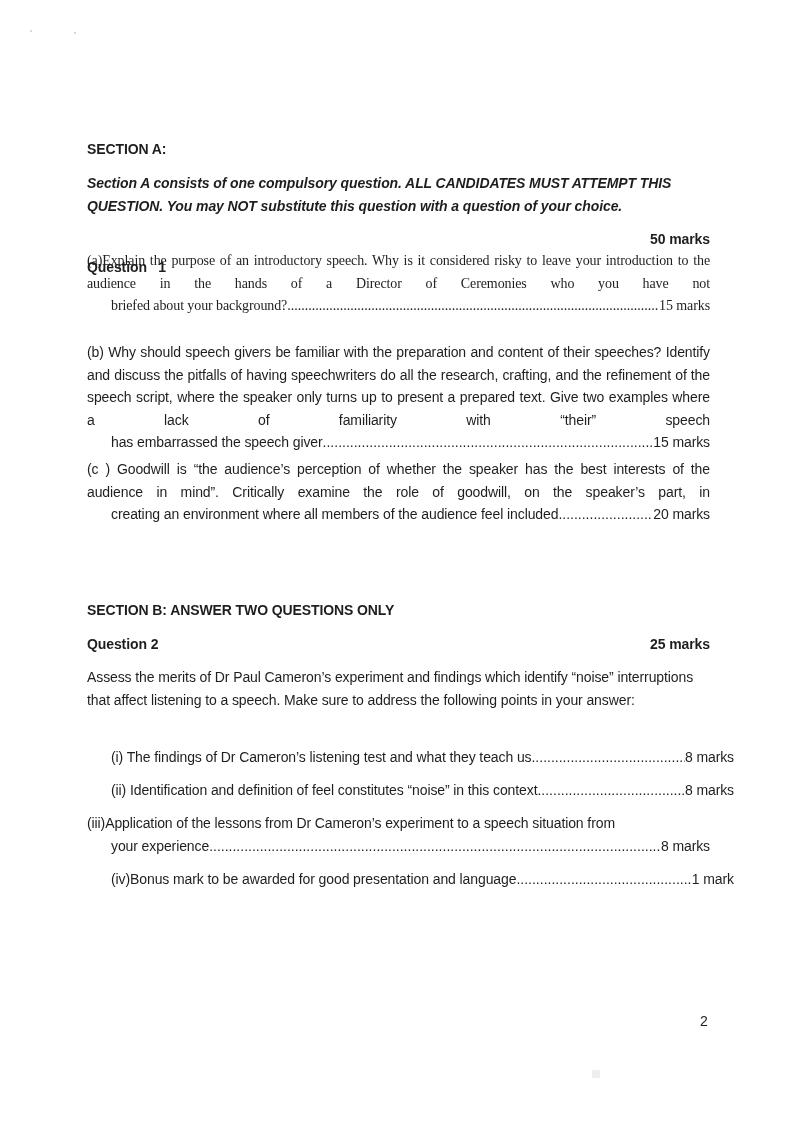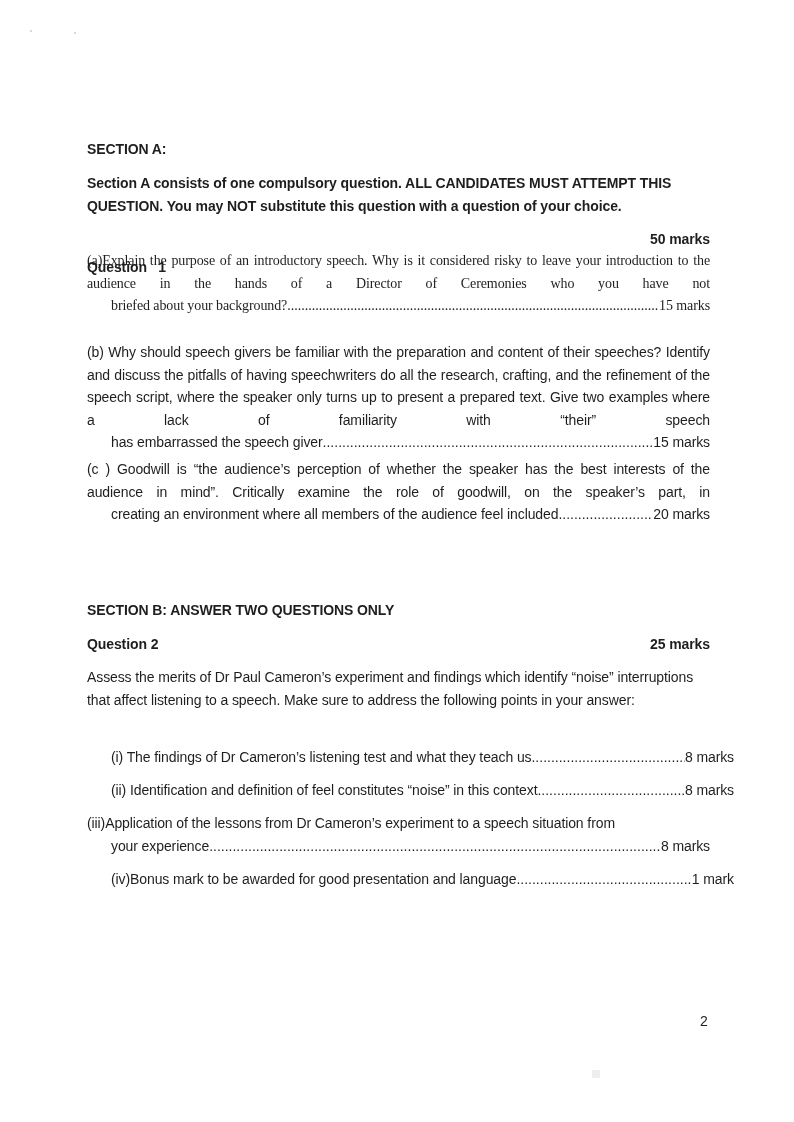--- a/index.html
+++ b/index.html
@@ -3,21 +3,21 @@
   <meta charset="utf-8">
   <style>
     html, body { margin: 0; padding: 0; }
     body {
       width: 794px; height: 1122px; background: #ffffff; position: relative; overflow: hidden;
       font-family: "Liberation Sans", sans-serif; color: #1e1e1e;
     }
     .page { position: absolute; left: 87px; top: 0; width: 623px; }
     .t { position: absolute; left: 0; width: 623px; font-size: 14px; line-height: 22.5px; letter-spacing: -0.1px; }
     .b { font-weight: bold; }
-    .bi { font-weight: bold; }
+    .bi { font-weight: bold; font-style: italic; }
     .row { display: flex; justify-content: space-between; }
     .just { text-align: justify; }
     .lead-line { display: flex; white-space: nowrap; margin-left: 24px; }
     .lead-line .txt { flex: 0 0 auto; }
     .lead-line .dots { flex: 1 1 auto; overflow: hidden; white-space: nowrap; }
     .lead-line .dots::before { content: "....................................................................................................................................................................................................................................................."; letter-spacing: 0px; }
     .lead-line .mk { flex: 0 0 auto; }
     .pagenum { position: absolute; left: 700px; top: 1013px; font-size: 14px; }
     .speck { position: absolute; width: 2px; height: 2px; background: #ccc; border-radius: 1px; }
   </style>

